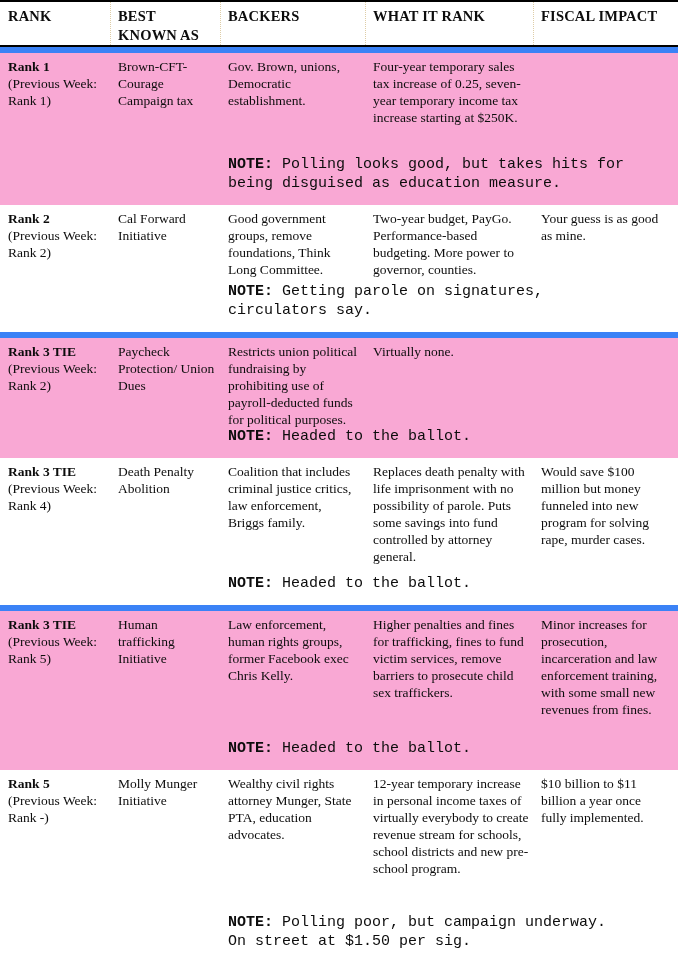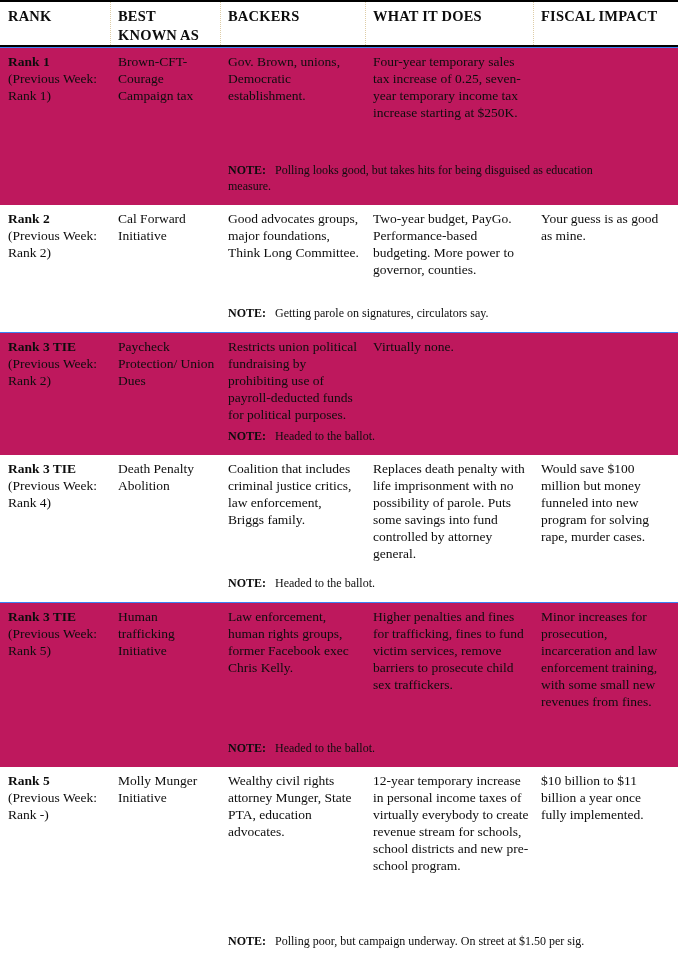--- a/index.html
+++ b/index.html
@@ -34,47 +34,48 @@
     font-size: 14.5px;
     line-height: 1.3;
     letter-spacing: 0.2px;
   }
   .row {
     display: flex;
     flex-direction: column;
     box-sizing: border-box;
     padding-bottom: 11px;
   }
-  .row.shaded { background: #be185d; border-top: 1px solid #3b82f6; }
+  .row.shaded { background: #f9a8d4; border-top: 6px solid #3b82f6; }
   .row.r1 { min-height: 158px; }
   .row.r2 { min-height: 127px; }
   .row.r3 { min-height: 123px; }
   .row.r4 { min-height: 147px; }
   .row.r5 { min-height: 165px; }
   .row.r6 { min-height: 193px; }
   .rank-line { font-weight: bold; }
   .note {
     margin-top: auto;
     margin-left: 228px;
     padding-right: 52px;
-    font-size: 12px;
+    font-size: 15px;
     line-height: 1.26;
+    font-family: Liberation Mono, monospace;
   }
   .note-label { font-weight: bold; margin-right: 9px; }
 </style>
 </head>
 <body>
 
 <div class="page">
 
   <div class="grid header-row">
     <div class="cell">RANK</div>
     <div class="cell faintline">BEST KNOWN AS</div>
     <div class="cell faintline">BACKERS</div>
-    <div class="cell faintline">WHAT IT DOES</div>
+    <div class="cell faintline">WHAT IT RANK</div>
     <div class="cell faintline">FISCAL IMPACT</div>
   </div>
 
   <div class="row r1 shaded">
     <div class="grid">
       <div class="cell">
         <span class="rank-line">Rank 1</span><br>
         <span>(Previous Week: Rank 1)</span>
       </div>
       <div class="cell">Brown-CFT-Courage Campaign tax</div>
@@ -86,21 +87,21 @@
     </div>
   </div>
 
   <div class="row r2">
     <div class="grid">
       <div class="cell">
         <span class="rank-line">Rank 2</span><br>
         <span>(Previous Week: Rank 2)</span>
       </div>
       <div class="cell">Cal Forward Initiative</div>
-      <div class="cell">Good advocates groups, major foundations, Think Long Committee.</div>
+      <div class="cell">Good government groups, remove foundations, Think Long Committee.</div>
       <div class="cell">Two-year budget, PayGo. Performance-based budgeting. More power to governor, counties.</div>
       <div class="cell">Your guess is as good as mine.</div>
     </div>
     <div class="note">
       <span class="note-label">NOTE:</span><span>Getting parole on signatures, circulators say.</span>
     </div>
   </div>
 
   <div class="row r3 shaded">
     <div class="grid">

